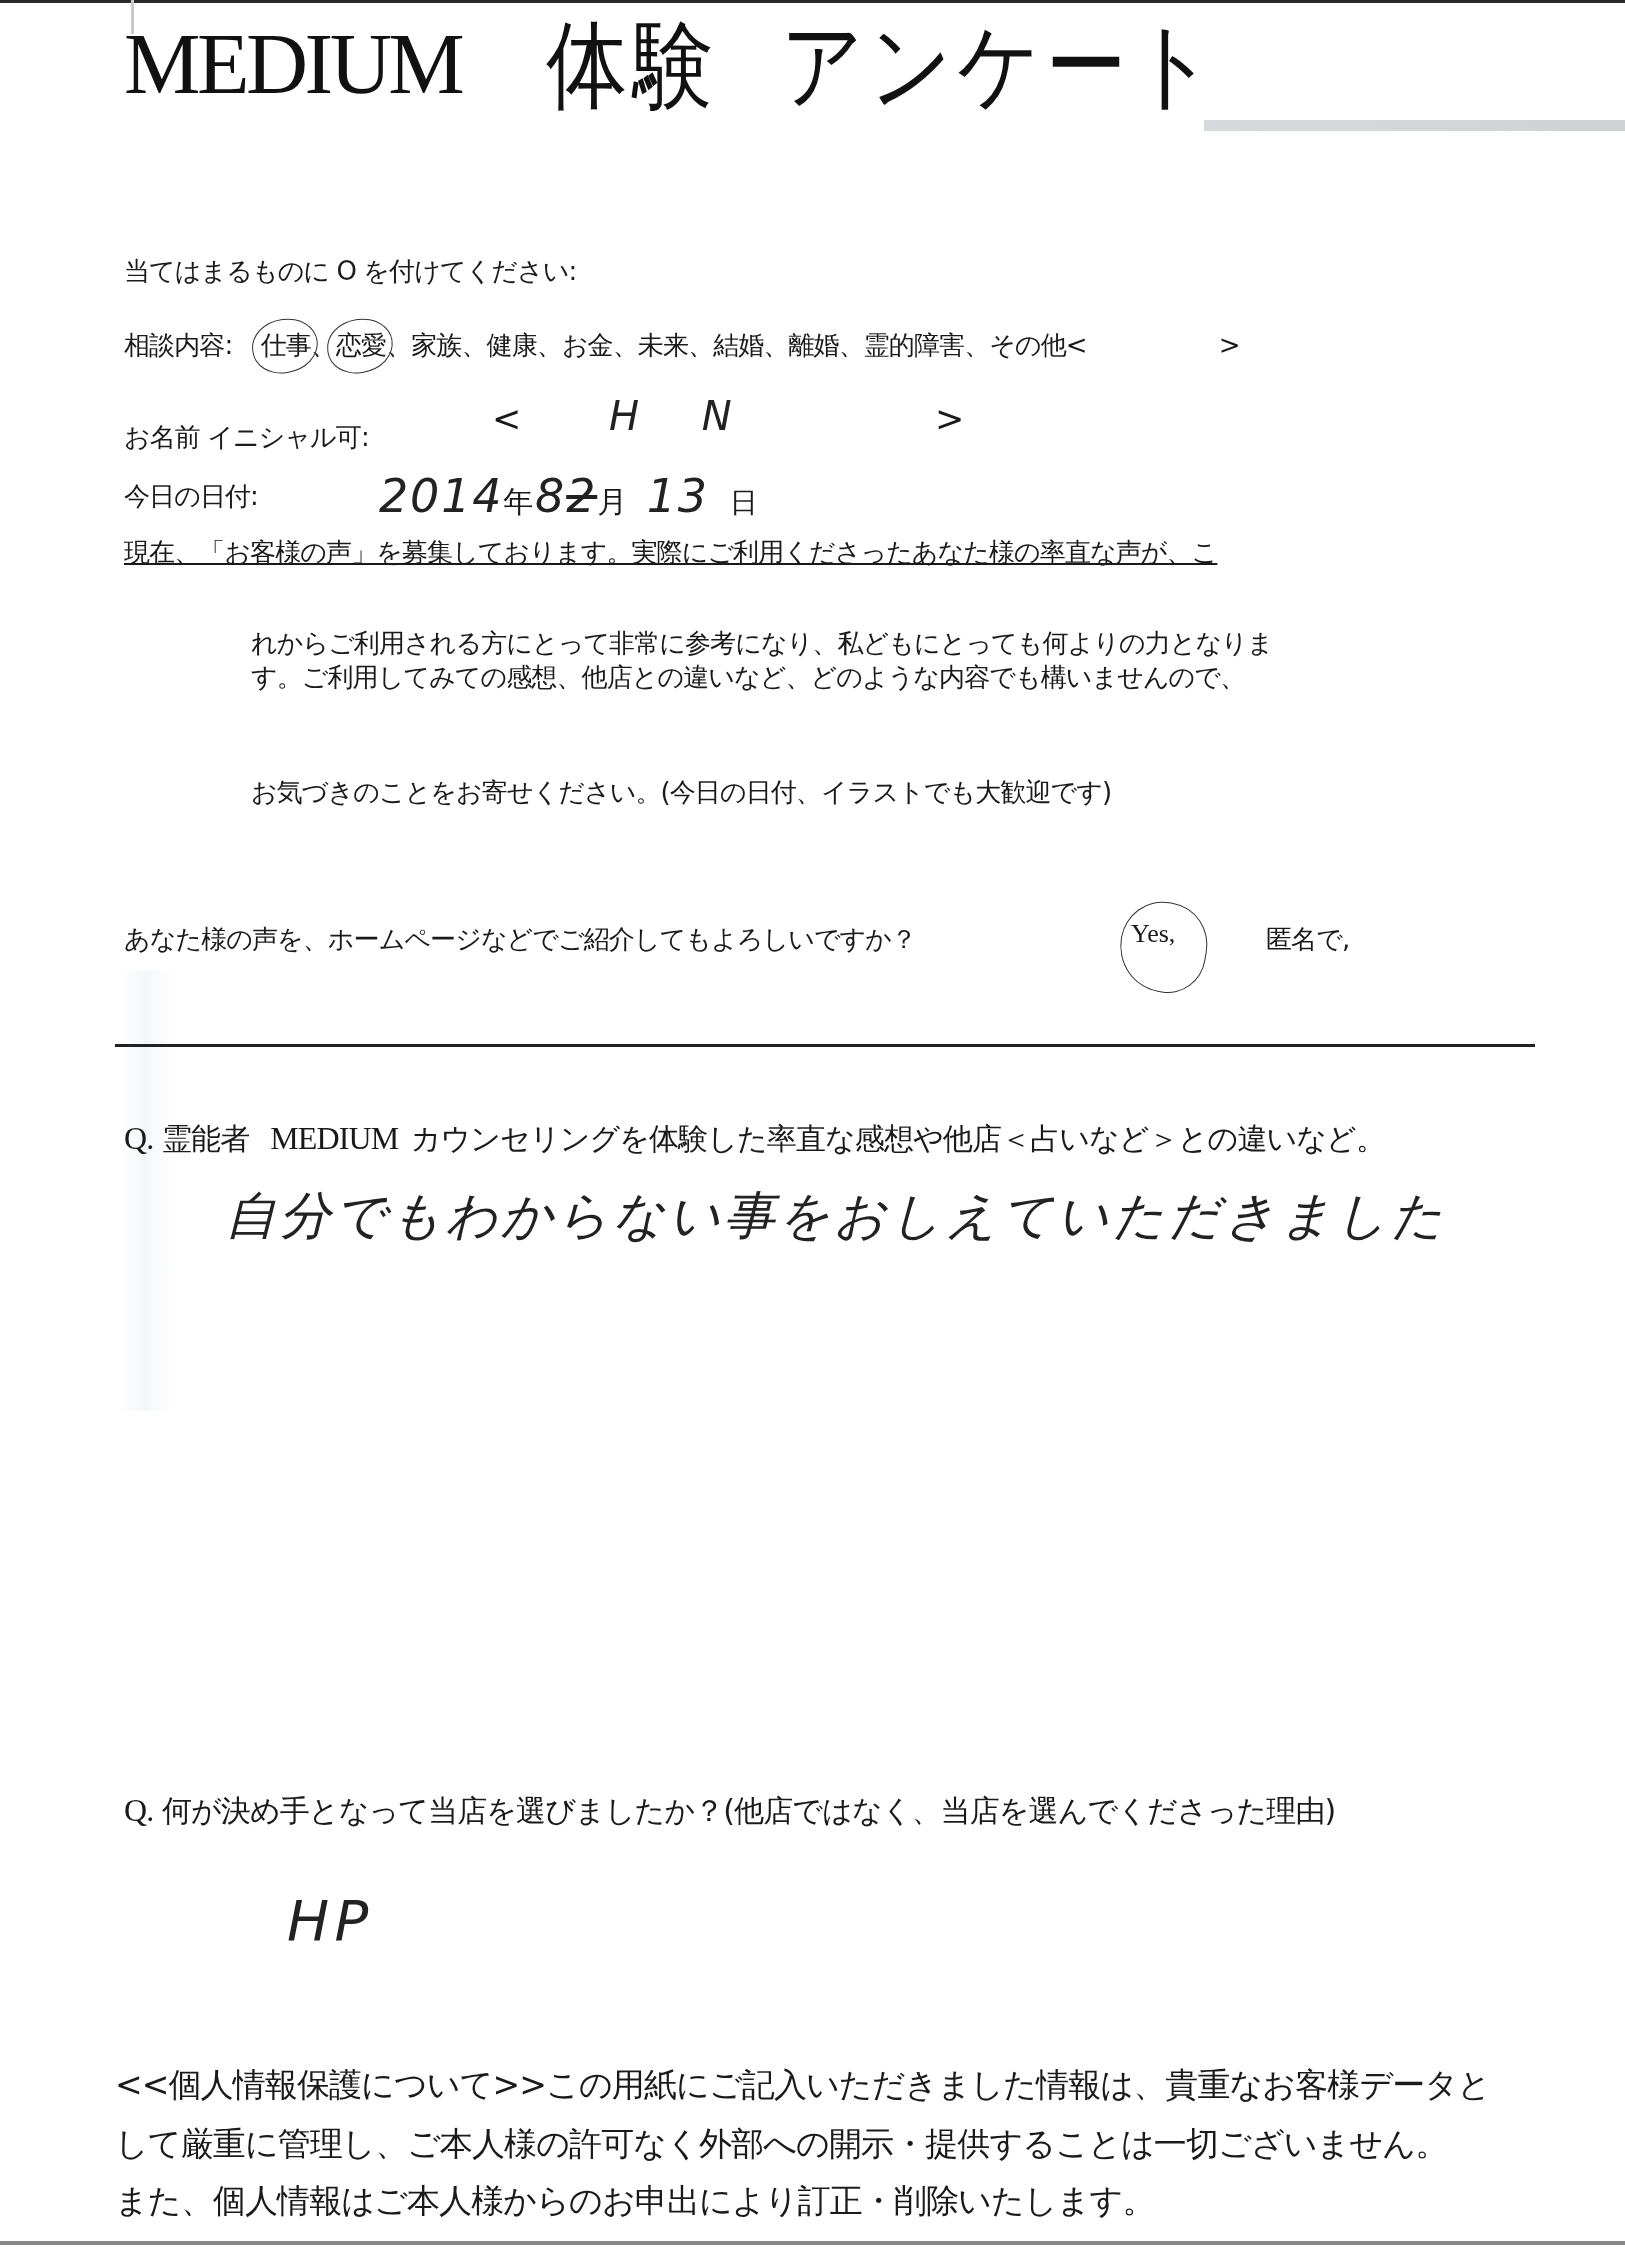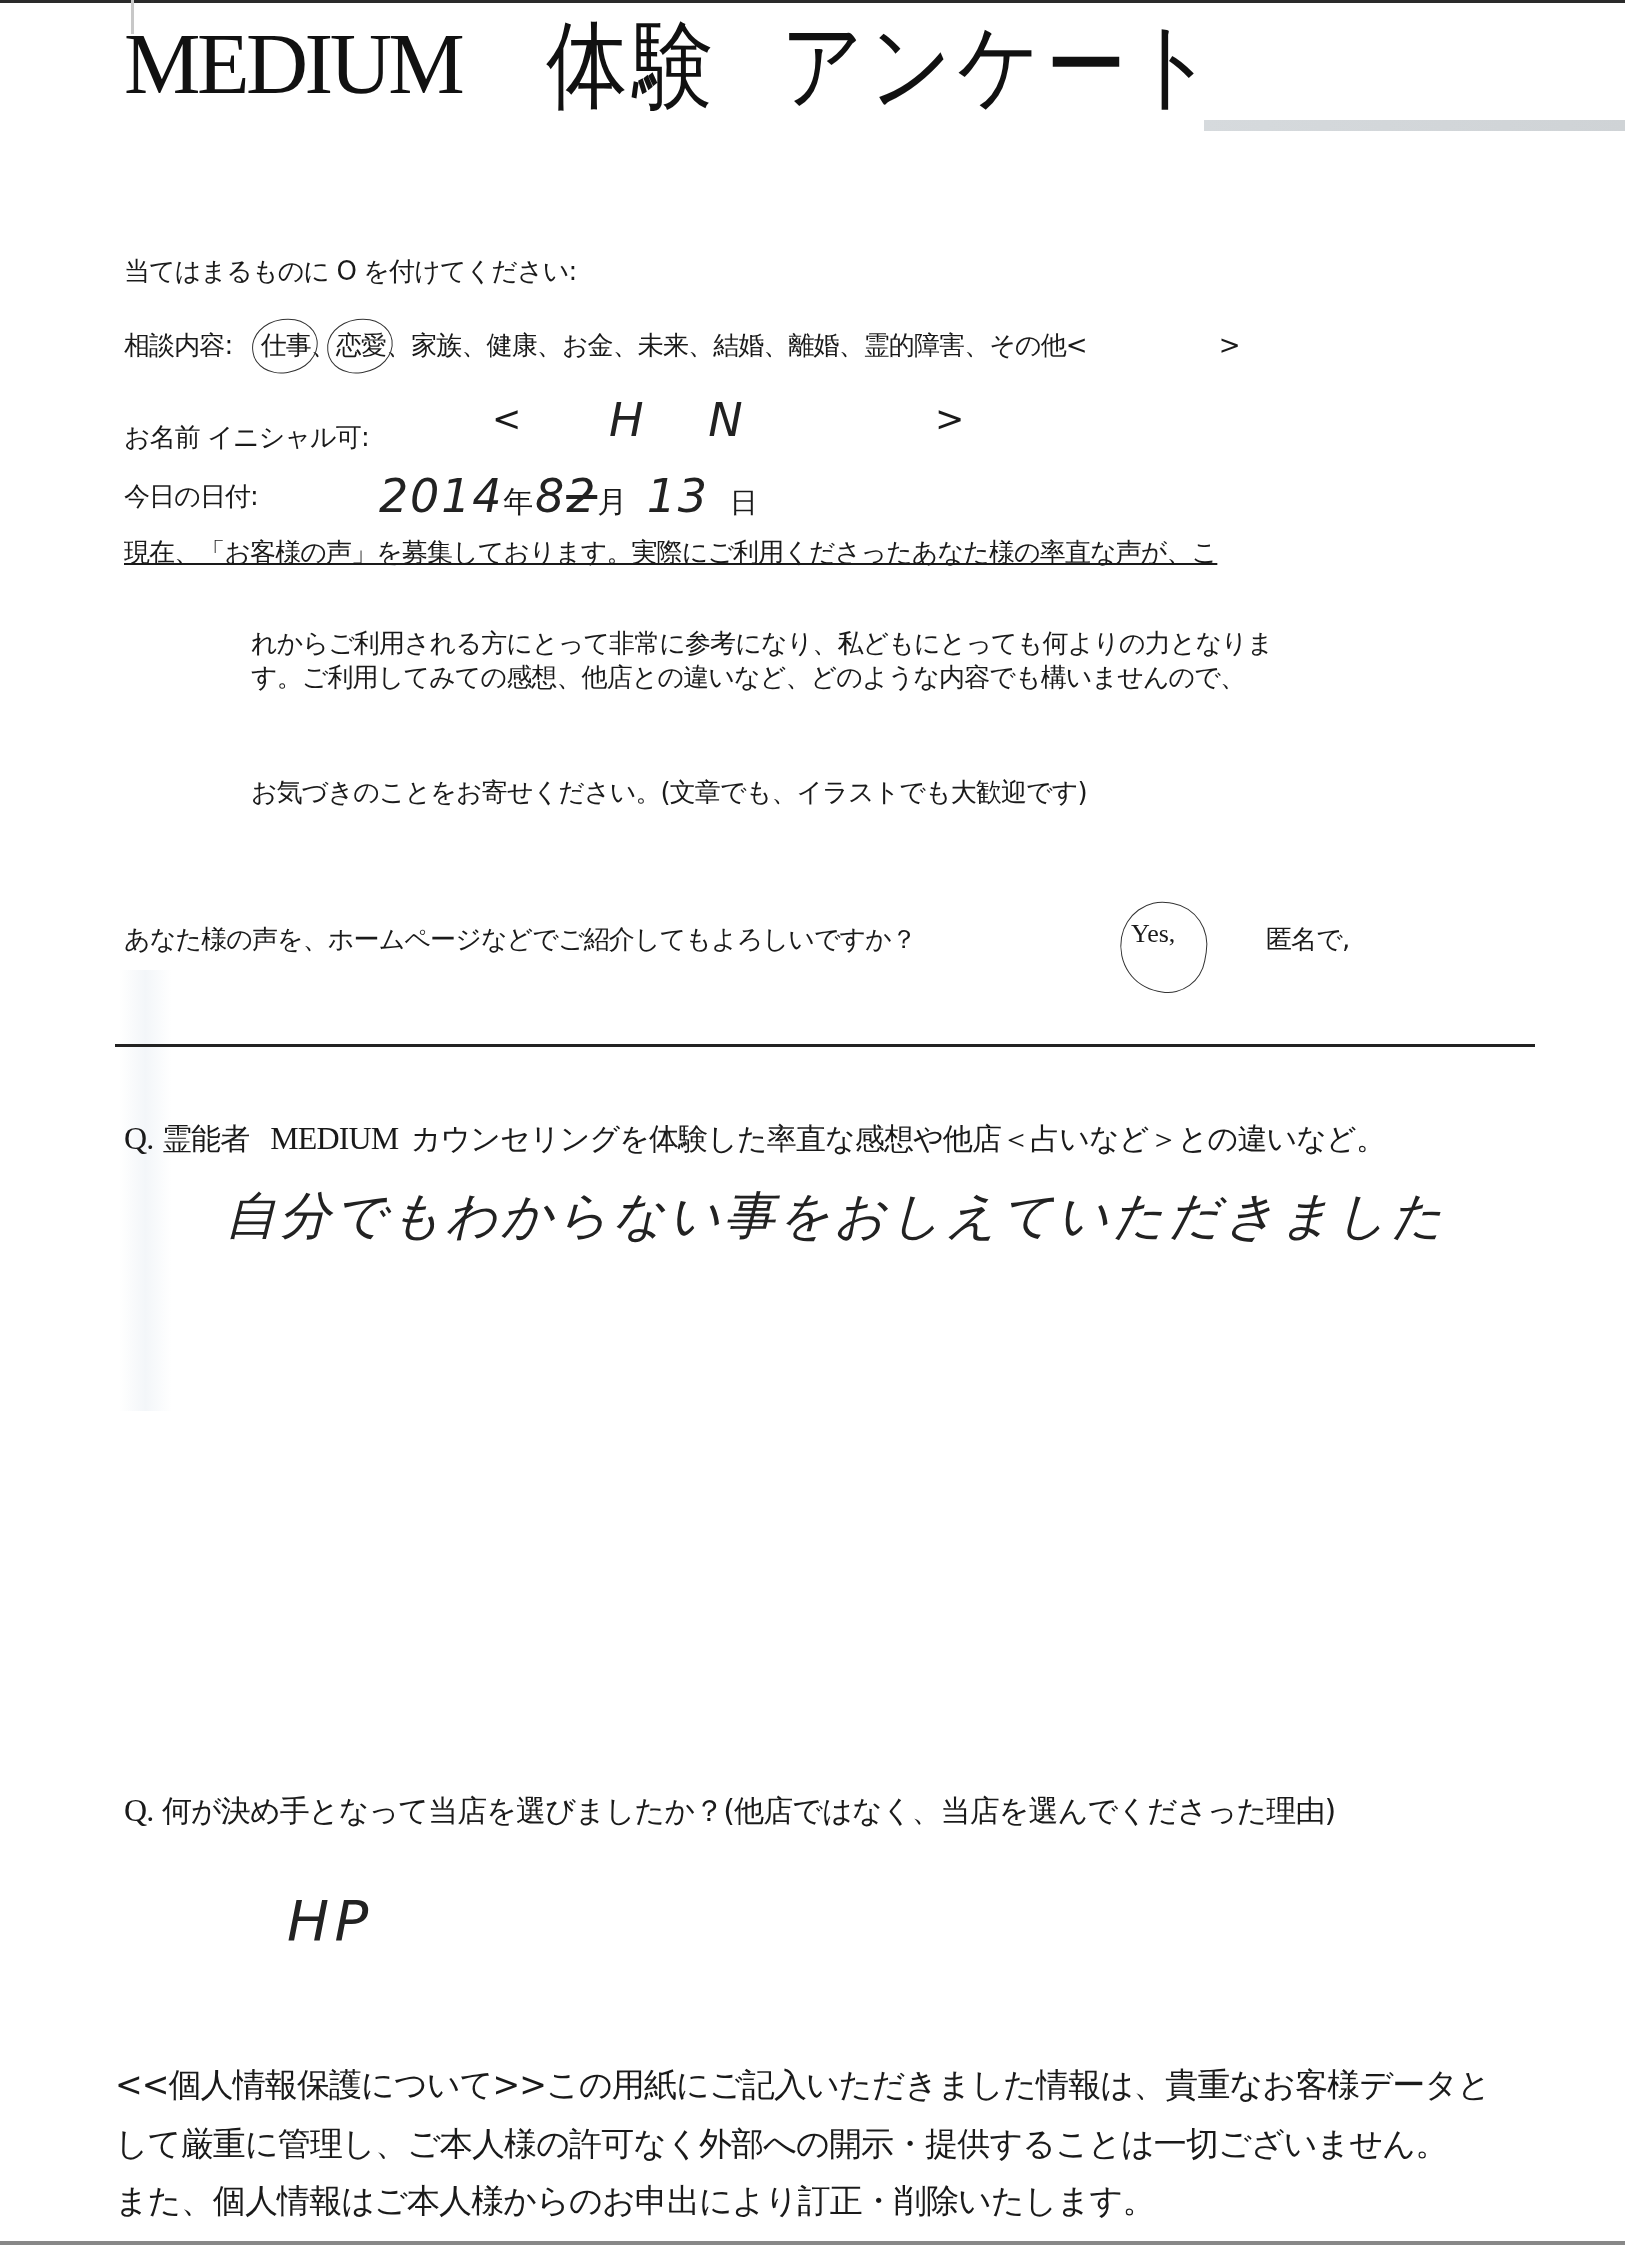--- a/index.html
+++ b/index.html
@@ -88,21 +88,21 @@
       border-radius: 50% 48% 52% 46%;
       transform: rotate(-8deg);
     }
 
     .hand {
       font-family: "DejaVu Sans", sans-serif;
       font-weight: 300;
       color: #222;
       font-style: italic;
     }
-    .initials { position: absolute; left: 609px; top: 393px; font-size: 46px; letter-spacing: 25px; }
+    .initials { position: absolute; left: 609px; top: 393px; font-size: 40px; letter-spacing: 25px; }
     .bracket { position: absolute; font-size: 35px; }
     .date-hand { position: absolute; left: 379px; top: 469px; font-size: 46px; letter-spacing: 1.8px; }
     .date-strike {
       text-decoration: line-through;
     }
 
     .divider {
       position: absolute;
       left: 115px; top: 1044px;
       width: 1420px; height: 2.6px;
@@ -181,21 +181,21 @@
 <div class="bracket" style="left:935px;top:399px;">&gt;</div>
 
 <div class="line" style="top:479px;">今日の日付:</div>
 <div class="date-hand">
   <span class="hand">2014</span><span style="font-size:30px;font-style:normal">年</span><span class="hand">8</span><span class="hand date-strike">2</span><span style="font-size:30px">月</span><span style="display:inline-block;width:17.6px"></span><span class="hand">13</span><span style="display:inline-block;width:21px"></span><span style="font-size:28px">日</span>
 </div>
 
 <div class="line" style="top:535px;text-decoration:underline;">現在、「お客様の声」を募集しております。実際にご利用くださったあなた様の率直な声が、こ</div>
 <div class="line indent" style="top:626px;">れからご利用される方にとって非常に参考になり、私どもにとっても何よりの力となりま</div>
 <div class="line indent" style="top:660px;">す。ご利用してみての感想、他店との違いなど、どのような内容でも構いませんので、</div>
-<div class="line indent" style="top:775px;">お気づきのことをお寄せください。(文章でも、イラストでも大歓迎です)</div>
+<div class="line indent" style="top:775px;">お気づきのことをお寄せください。(今日の日付、イラストでも大歓迎です)</div>
 
 <div class="line" style="top:922px;">あなた様の声を、ホームページなどでご紹介してもよろしいですか？</div>
 <div class="yes-circle"></div>
 <div class="yes-wrap">Yes,</div>
 <div class="line" style="left:1266px;top:922px;">匿名で,</div>
 
 <div class="divider"></div>
 
 <div class="q-line" style="top:1119px;">
   <span class="serif">Q.</span>

